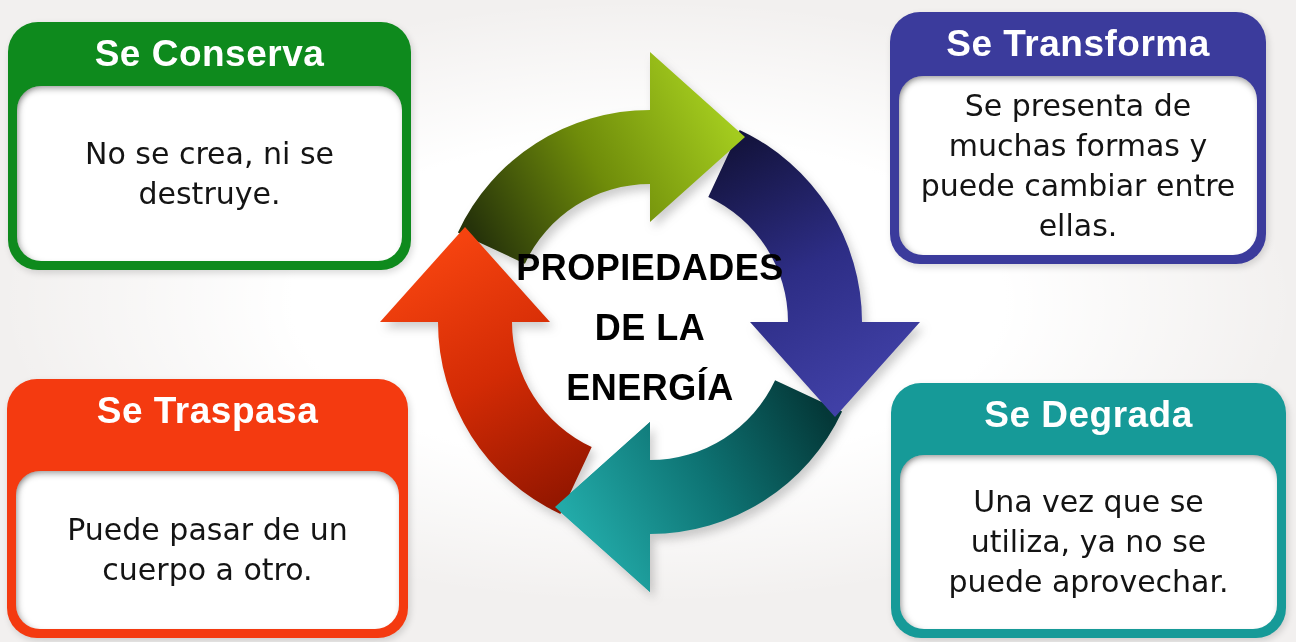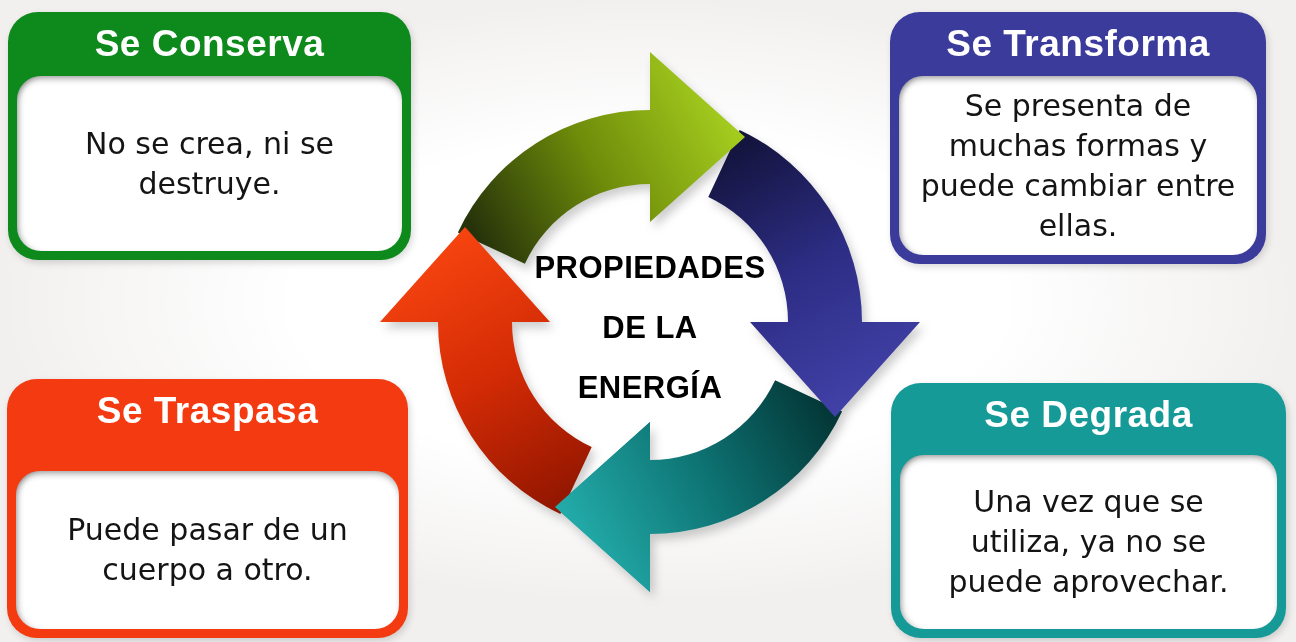--- a/index.html
+++ b/index.html
@@ -6,21 +6,21 @@
   .stage {
     position:relative; width:1296px; height:642px; overflow:hidden;
     background-color:#f2f0ef;
     background-image: radial-gradient(closest-side at 50% 47%, #ffffff 55%, rgba(255,255,255,0) 100%);
     font-family:"Liberation Sans", sans-serif;
   }
   .card {
     position:absolute; border-radius:30px; display:flex; flex-direction:column;
     box-shadow: 2px 3px 7px rgba(0,0,0,0.15);
   }
-  .card-tl { left:8px;   top:12px;  width:403px; height:248px; }
+  .card-tl { left:8px;   top:22px;  width:403px; height:248px; }
   .card-tr { left:890px; top:12px;  width:376px; height:252px; }
   .card-bl { left:7px;   top:379px; width:401px; height:259px;gap:28px; }
   .card-br { left:891px; top:383px; width:395px; height:255px;gap:8px; }
   .card-title-bar {
     height:64px; flex:0 0 64px; display:flex; align-items:center; justify-content:center;
   }
   .card-title {
     color:#ffffff; font-weight:bold; font-size:37px; letter-spacing:0.5px;
     font-family:"Liberation Sans", sans-serif;
   }
@@ -31,21 +31,21 @@
     color:#141414; white-space:pre-line; padding:6px 12px;
     box-shadow: inset 0 5px 7px -3px rgba(0,0,0,0.4), inset 6px 0 7px -5px rgba(0,0,0,0.35);
   }
   .cycle-svg {
     position:absolute; left:340px; top:30px; width:620px; height:600px;
     filter: drop-shadow(4px 6px 5px rgba(90,90,90,0.3));
   }
   .center-title {
     position:absolute; left:510px; top:238px; width:280px; text-align:center;
     font-family:"Liberation Sans", sans-serif; font-weight:bold;
-    font-size:31px; line-height:60px; color:#000000; letter-spacing:0.5px;
+    font-size:36px; line-height:60px; color:#000000; letter-spacing:0.5px;
   }
 </style>
 </head>
 <body>
 
 <div class="stage" style="background-color: rgb(242, 240, 239);">
 
   <div class="card card-tl" style="background-color: rgb(14, 138, 29);">
     <div class="card-title-bar">
       <span class="card-title">Se Conserva</span>

